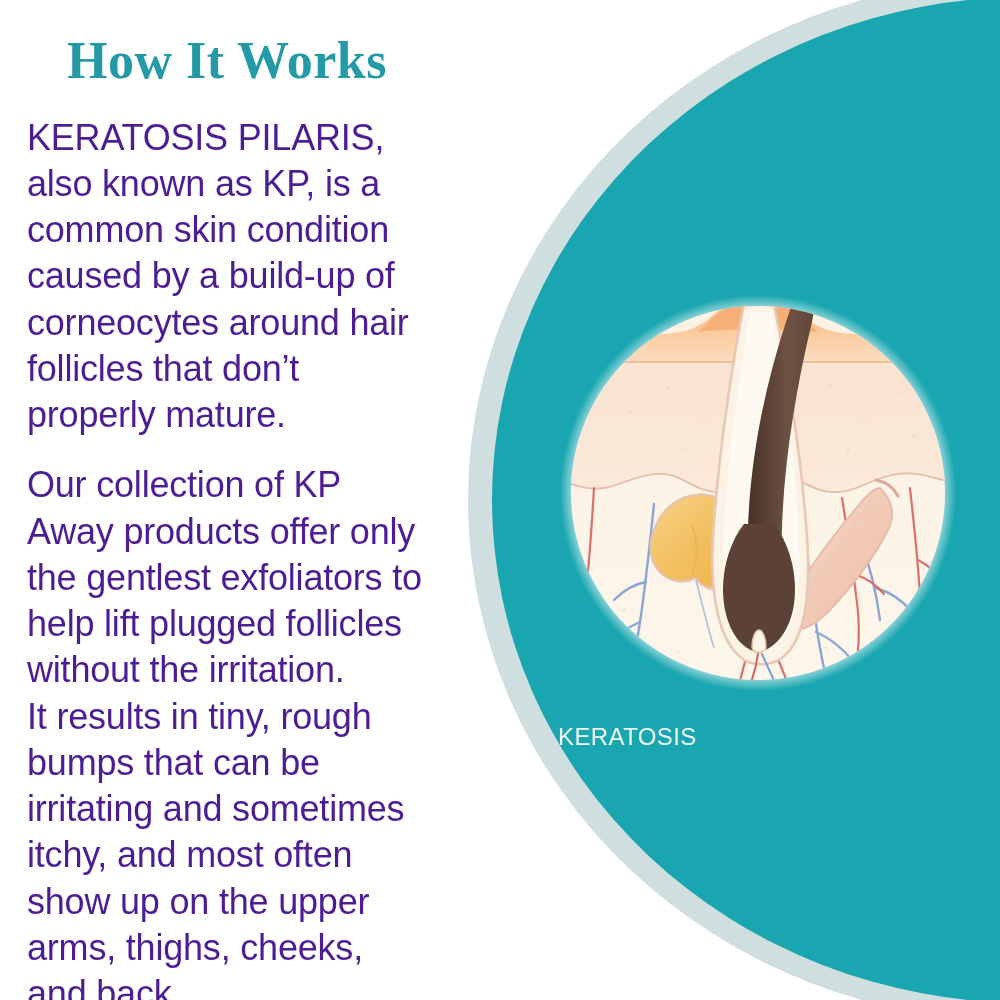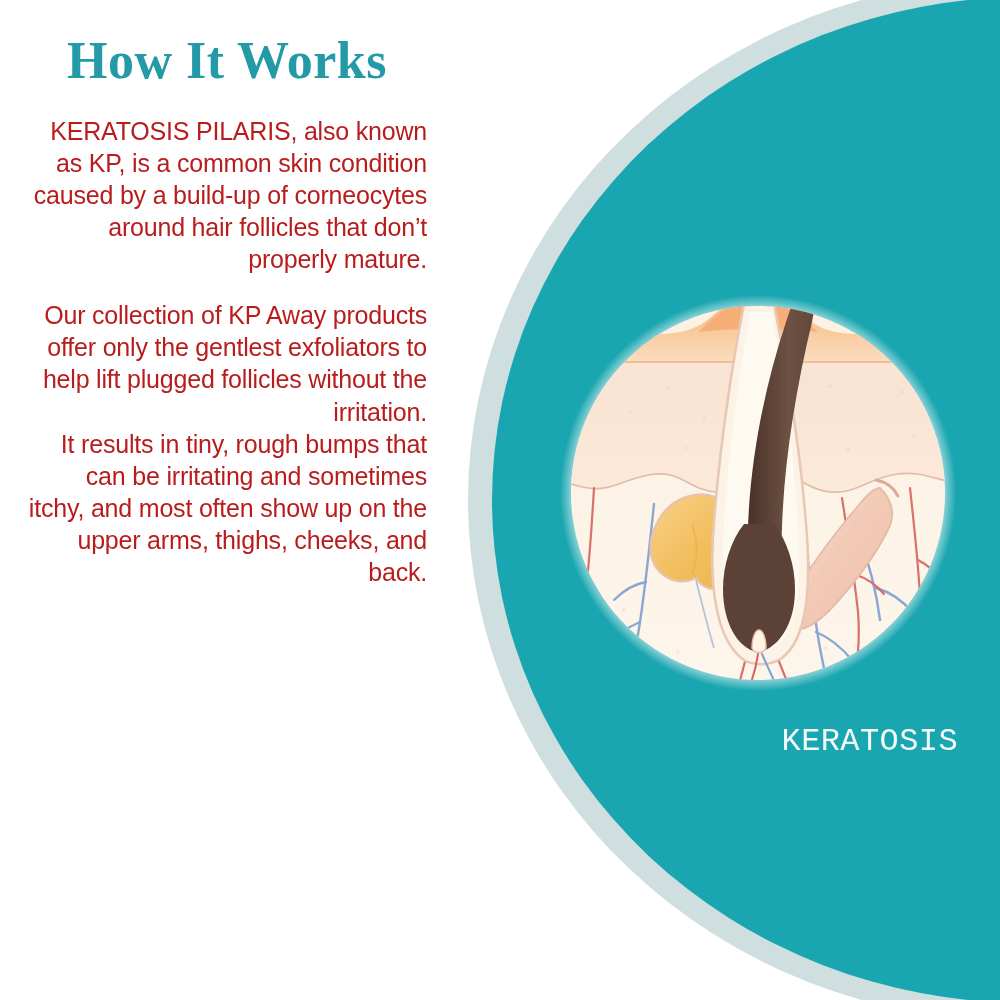--- a/index.html
+++ b/index.html
@@ -41,24 +41,24 @@
     letter-spacing: 0.5px;
     color: #239aa6;
     text-align: center;
     margin-bottom: 26px;
     white-space: nowrap;
   }
 
   .body-paragraph {
     font-family: "Liberation Sans", sans-serif;
     font-weight: 500;
-    font-size: 25px;
+    font-size: 36px;
     line-height: 1.285;
-    color: #b91c1c;
-    text-align: right;
+    color: #4c1d95;
+    text-align: left;
     letter-spacing: -0.2px;
     width: 400px;
     margin-bottom: 24px;
   }
   .body-paragraph.p2 { margin-bottom: 26px; }
   .body-paragraph.p3 { margin-bottom: 0; }
 
   
   #teal-lobe-wrap {
     position: absolute;
@@ -83,24 +83,24 @@
 
   #illustration svg { display: block; }
 
   
   #caption {
     position: absolute;
     left: 558px;
     top: 722px;
     width: 400px;
     z-index: 4;
-    text-align: right;
-    font-family: Liberation Mono, monospace;
+    text-align: left;
+    font-family: Liberation Sans, sans-serif;
     font-weight: 400;
-    font-size: 32px;
+    font-size: 24px;
     line-height: 1.22;
     color: #f2faf8;
     letter-spacing: 0.4px;
   }
   #caption .cap-line { display: block; }
 </style>
 </head>
 <body>
 
 <div id="page">

